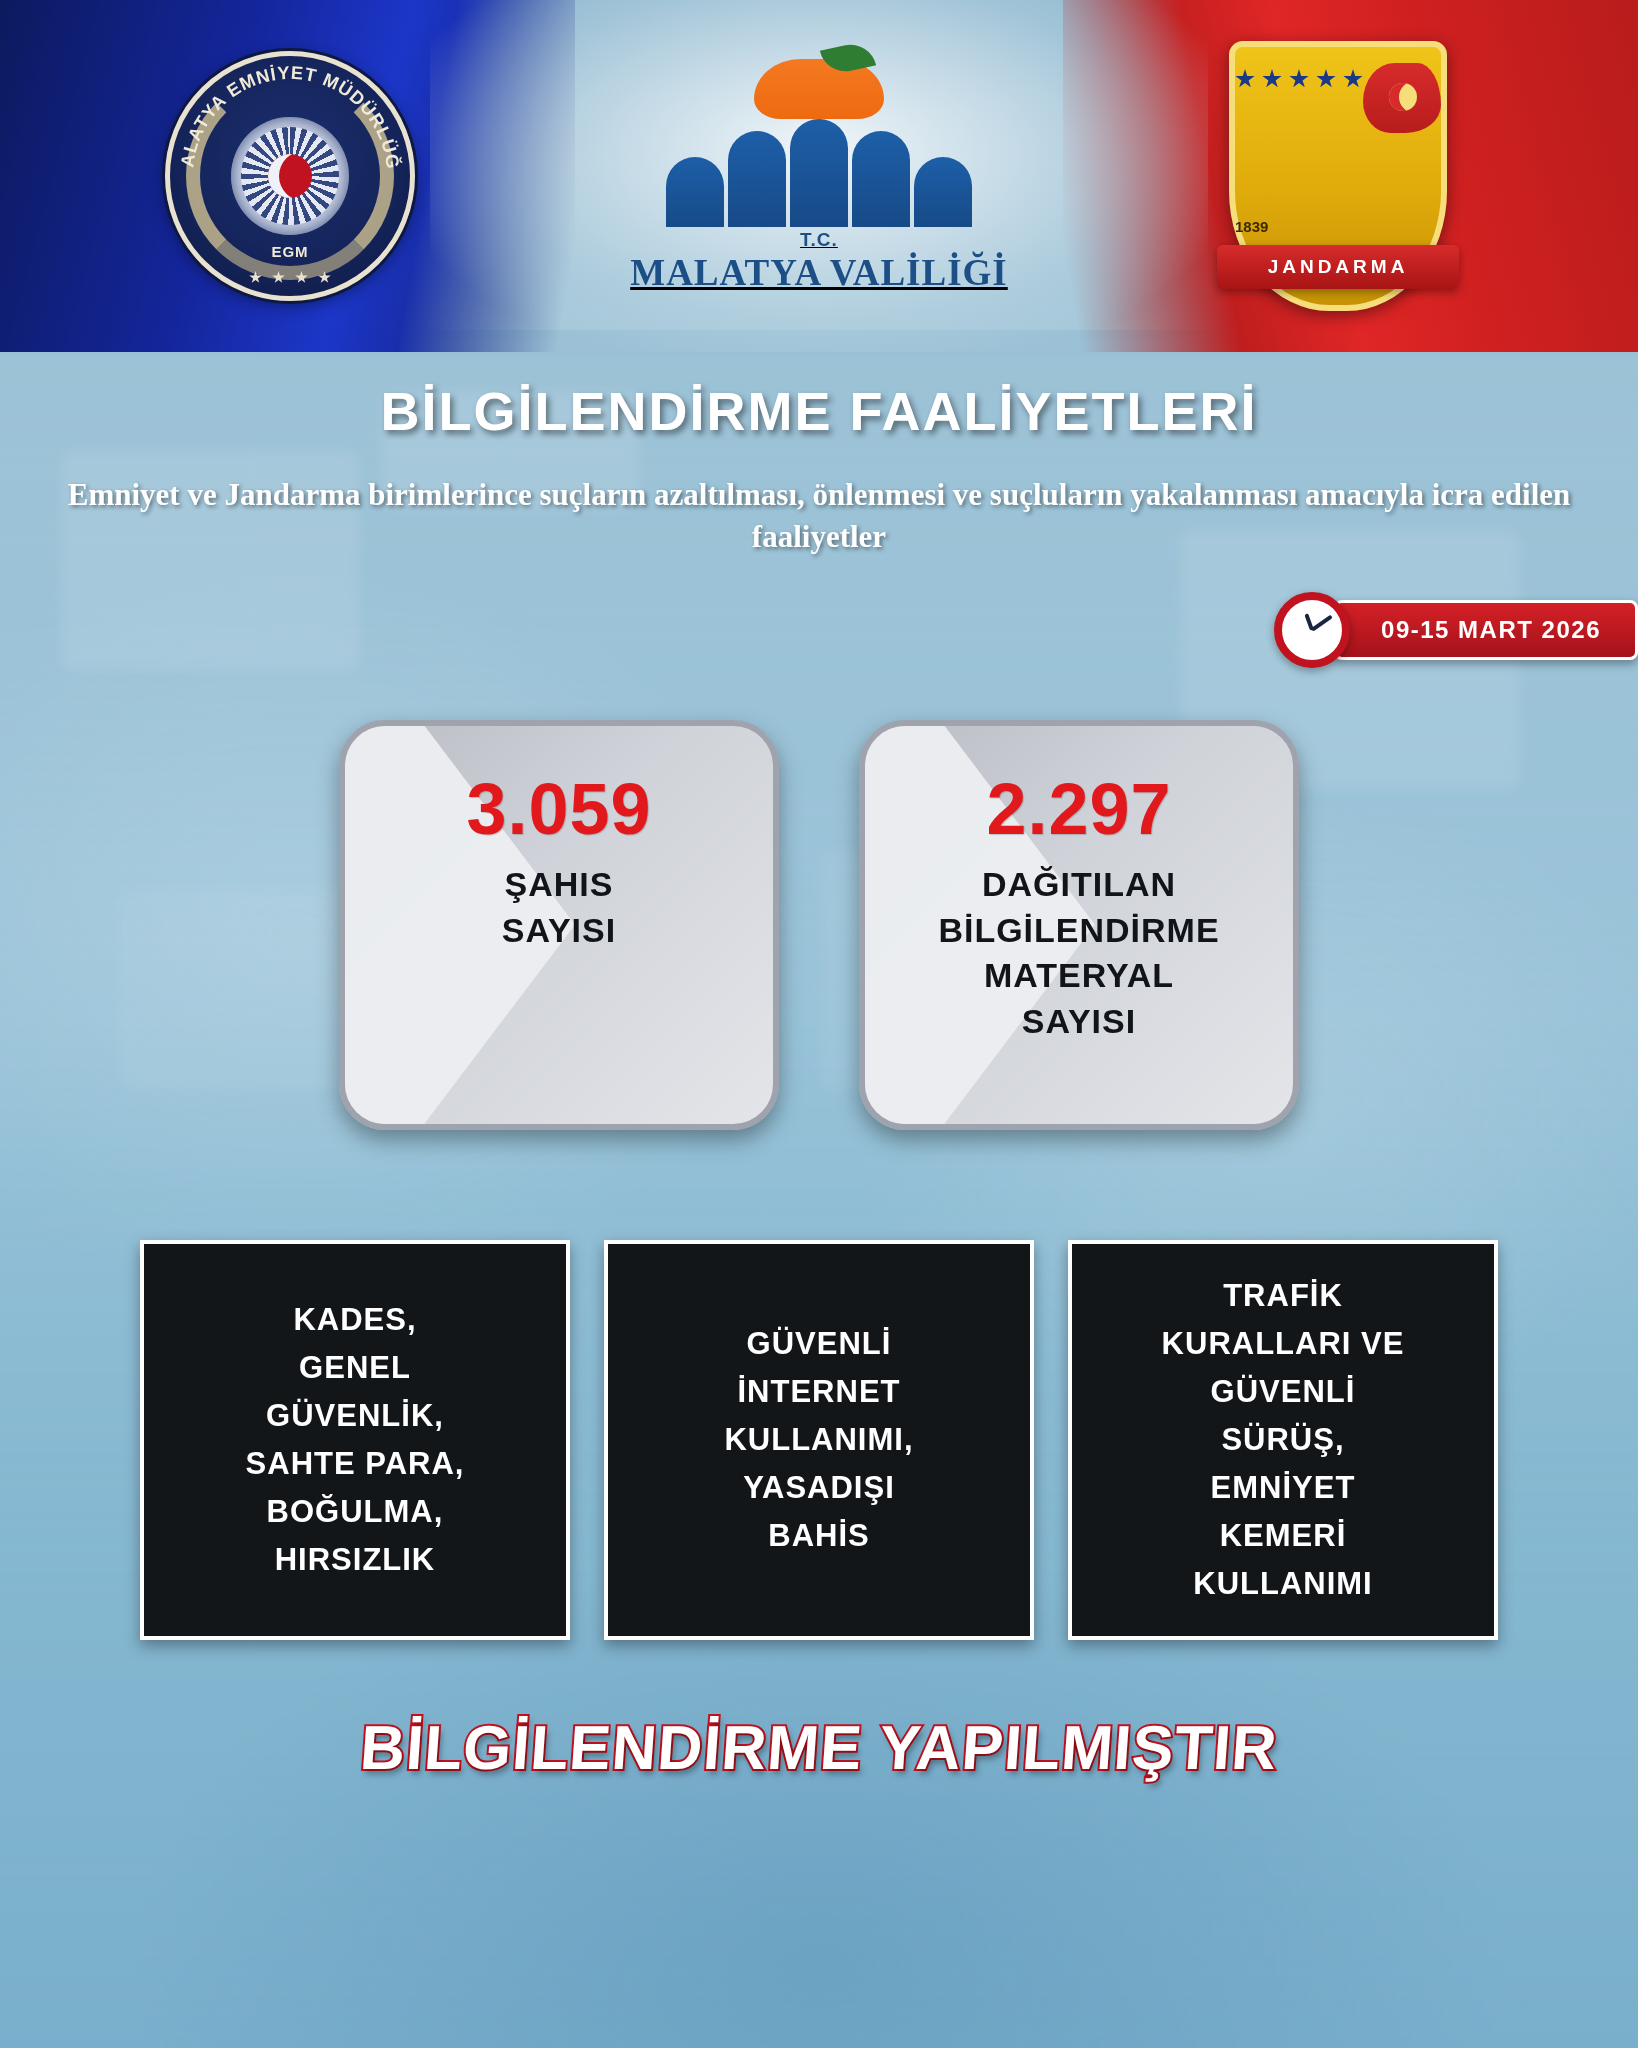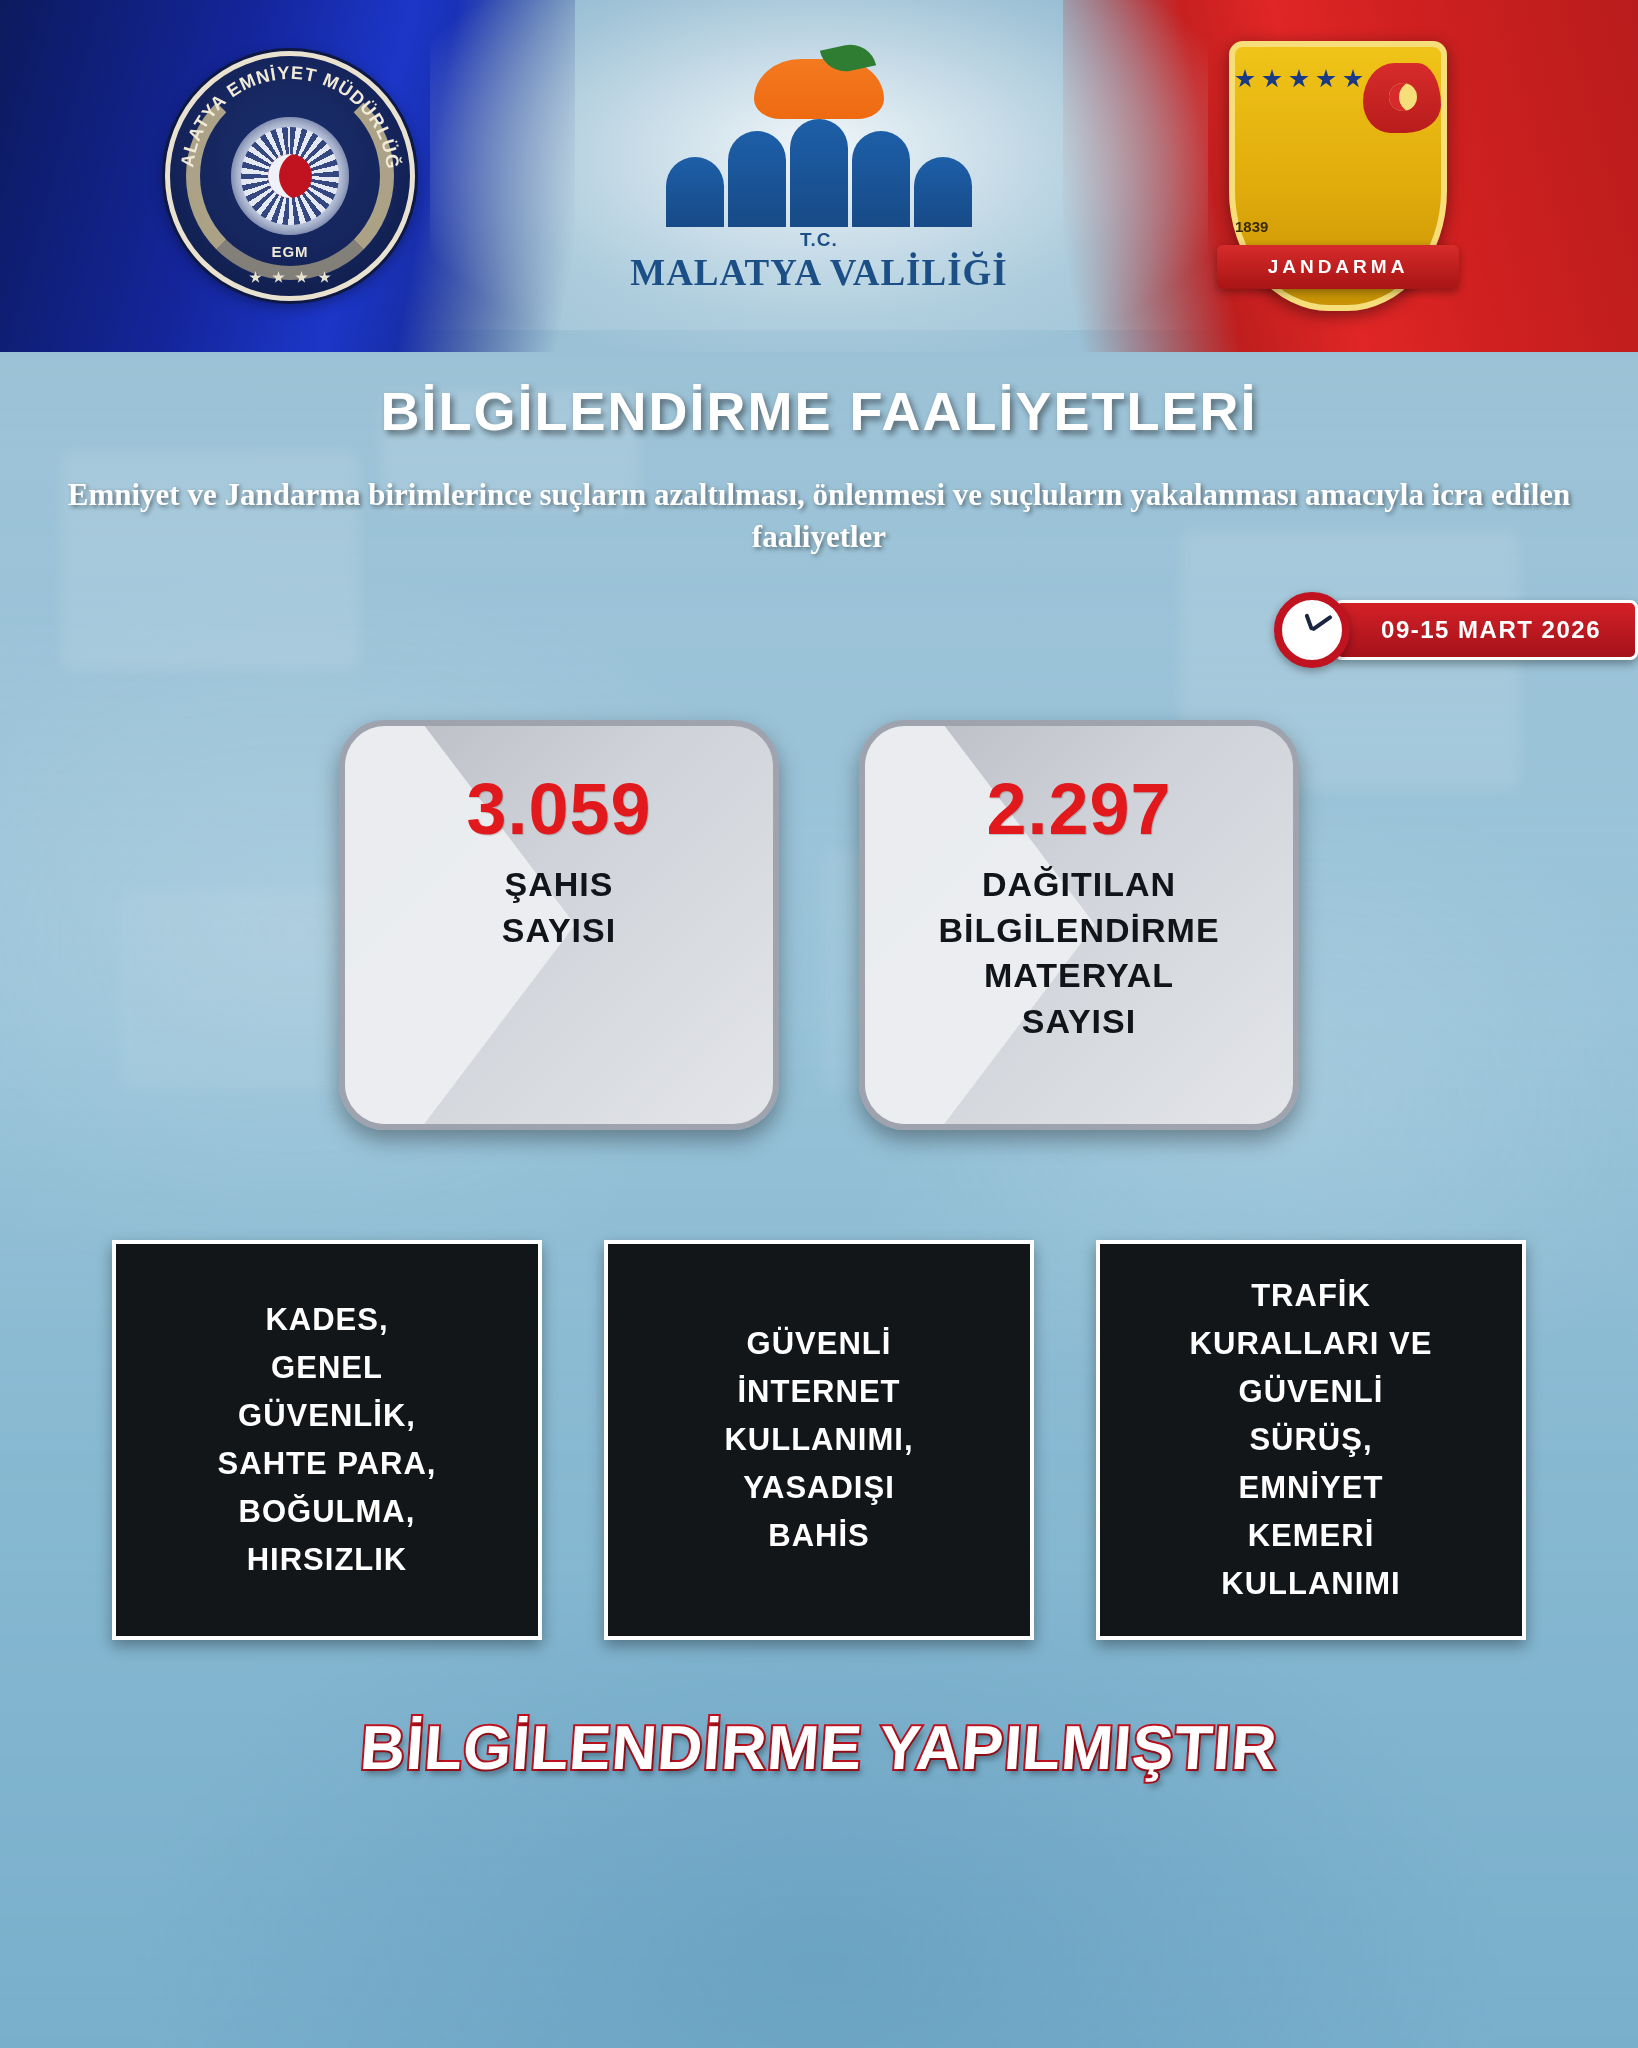--- a/index.html
+++ b/index.html
@@ -54,21 +54,21 @@
     mask-image: linear-gradient(260deg, #000 72%, rgba(0,0,0,0) 97%);
   }
   .header-mid {
     position: absolute;
     left: 430px; right: 430px; top: 0; height: 352px;
     background: radial-gradient(ellipse at 50% 42%, rgba(255,255,255,0.85), rgba(200,220,232,0.30) 60%, rgba(160,195,215,0) 80%);
   }
 
   .logo { position: absolute; top: 0; height: 352px; display:flex; align-items:center; justify-content:center; }
   .logo-police { left: 140px; width: 300px; }
-  .logo-valilik { left: 50%; transform: translateX(-50%); width: 440px; }
+  .logo-valilik { left: 50%; transform: translateX(-50%); width: 440px; text-decoration: underline; }
   .logo-jandarma { right: 150px; width: 300px; }
 
   
   .emblem {
     position: relative;
     width: 250px; height: 250px;
     border-radius: 50%;
     background: radial-gradient(circle at 50% 42%, #1b2f6e 0%, #15255c 55%, #0d1940 100%);
     border: 5px solid #e8e2cf;
     box-shadow: 0 0 0 3px #0d1940, 0 4px 16px rgba(0,0,0,0.45);
@@ -287,21 +287,21 @@
     line-height: 1.35;
   }
   .stat-label.left { text-align:center; }
 
   
   .topics {
     position:relative;
     margin-top: 110px;
     display:flex;
     justify-content:center;
-    gap: 62px;
+    gap: 34px;
   }
   .topic {
     width: 430px;
     min-height: 400px;
     background: #131619;
     border: 4px solid #ffffff;
     box-shadow: 0 6px 14px rgba(0,0,0,0.35);
     color:#fff;
     font-size: 31px;
     font-weight: bold;

